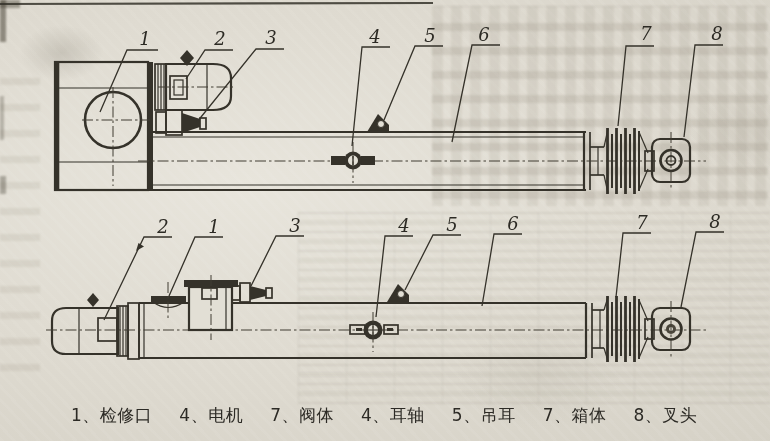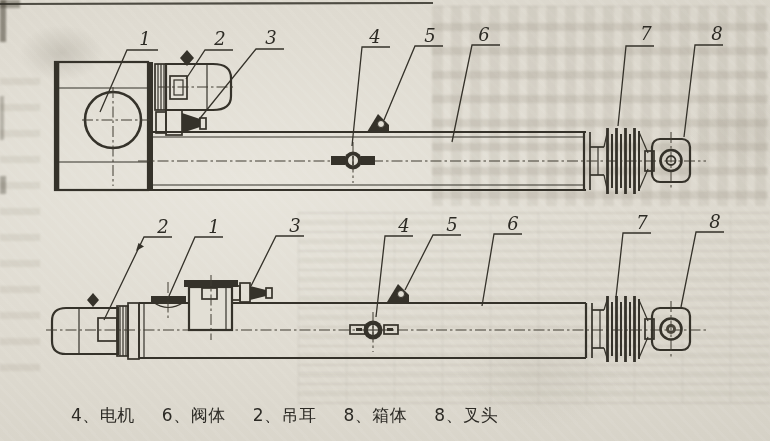--- a/index.html
+++ b/index.html
@@ -288,19 +288,21 @@
         <path class="ldr" d="M413,236 H385 L376,317"></path>
         <path class="ldr" d="M461,235 H433 L405,290"></path>
         <path class="ldr" d="M522,234 H494 L482,306"></path>
         <path class="ldr" d="M651,233 H623 L616,297"></path>
         <path class="ldr" d="M724,232 H696 L681,307"></path>
       </g>
     </g>
   </svg>
 
   <div class="legend">
+    <span>1、检修口</span>
     <span>4、电机</span>
-    <span>6、阀体</span>
-    <span>2、吊耳</span>
-    <span>8、箱体</span>
+    <span>7、阀体</span>
+    <span>4、耳轴</span>
+    <span>5、吊耳</span>
+    <span>7、箱体</span>
     <span>8、叉头</span>
   </div>
 </div>
 
 </body></html>

